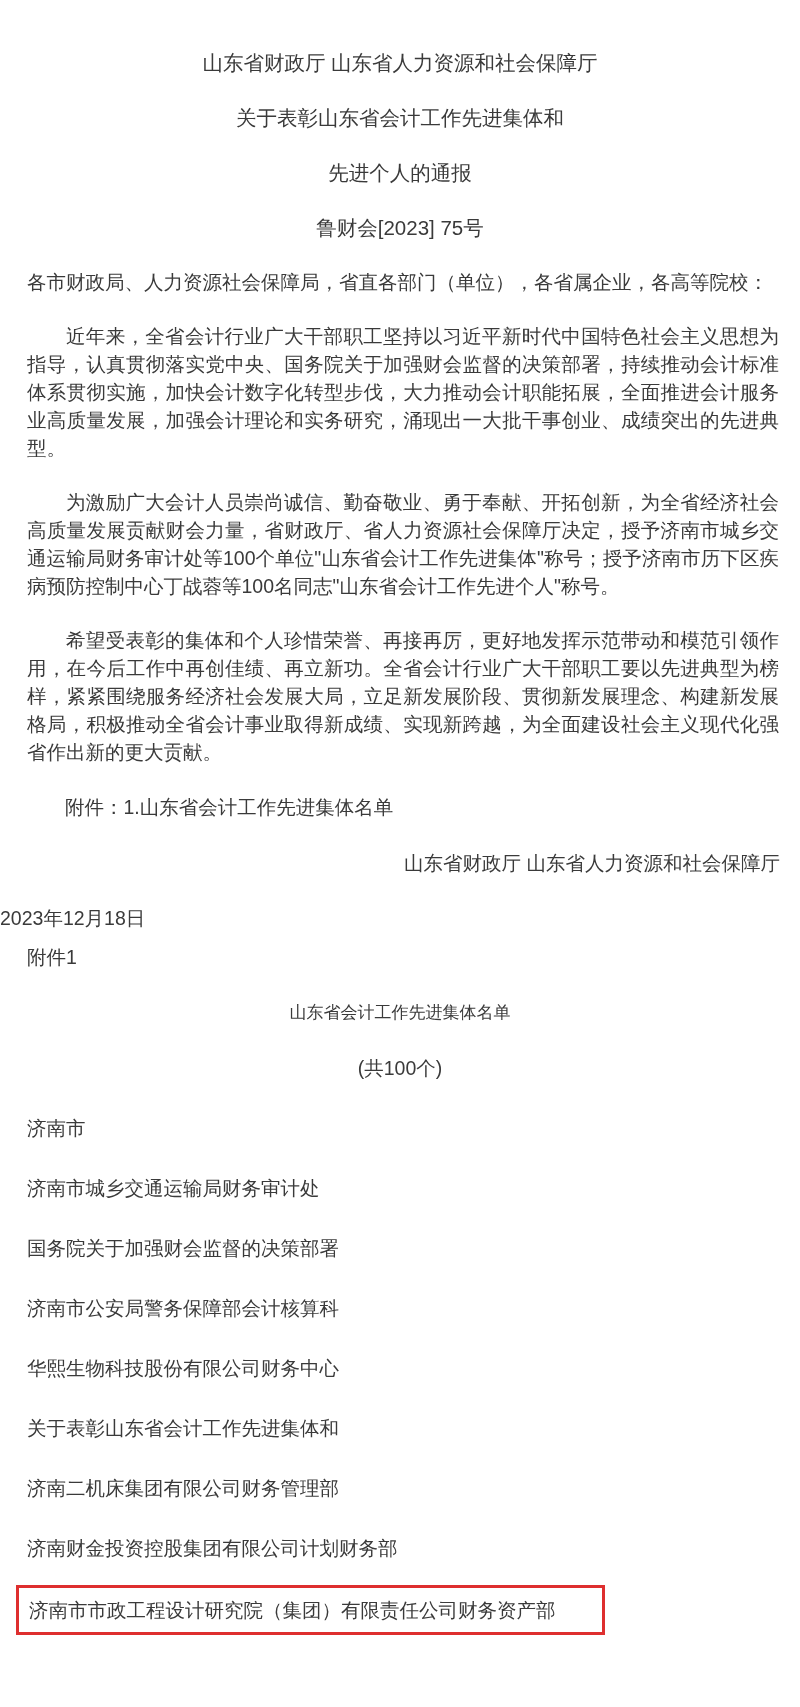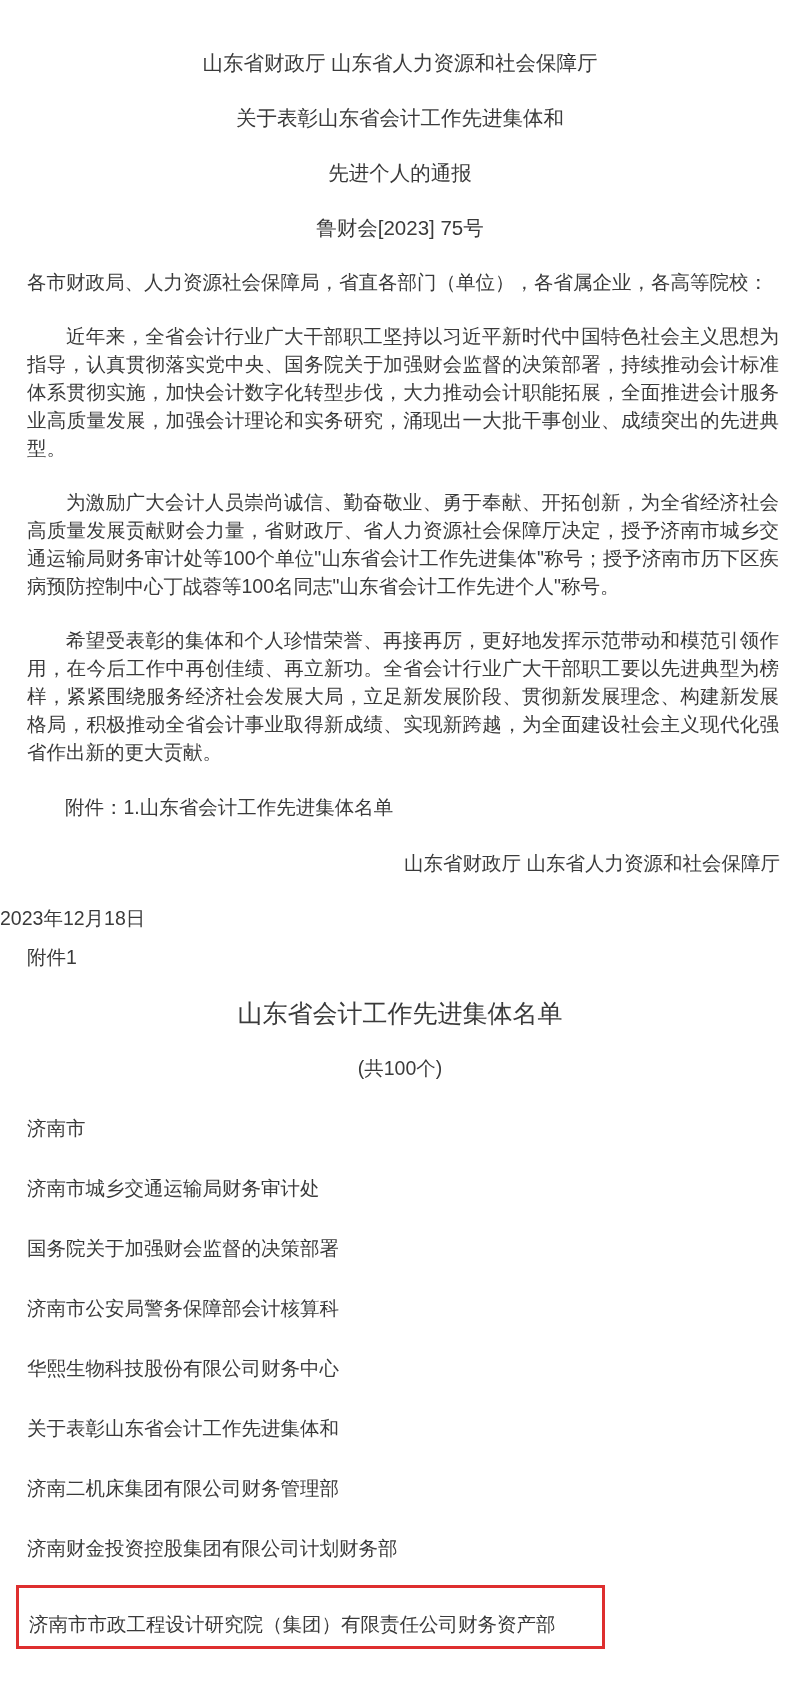--- a/index.html
+++ b/index.html
@@ -31,28 +31,28 @@
     line-height: 28px;
     text-align: justify;
     text-indent: 2em;
   }
   .para.first { margin-top: 12px; }
   .attach-line1 { margin: 27px 0 0 65px;  line-height: 28px; }
   .attach-line2 { margin: 27px 0 0 115px; line-height: 28px; }
   .sig  { margin: 28px 20px 0 0; text-align: right; line-height: 28px; }
   .date { margin: 27px 20px 0 0; text-align: left; line-height: 28px; }
   .appendix-label { margin: 11px 0 0 27px; line-height: 28px; }
-  .appendix-title { margin: 28px 4px 0; text-align: center; line-height: 28px; font-size: 25px; }
+  .appendix-title { margin: 28px 4px 0; text-align: center; line-height: 28px; font-size: 17px; }
   .appendix-sub   { margin: 27px 0 6px; text-align: center; line-height: 28px; }
   .region-line, .list-item { margin: 32px 0 0 27px; line-height: 28px; }
   .highlight-box {
     margin: 23px 0 0 16px;
     width: 589px;
     border: 3px solid #de2f2f;
-    padding: 22px 0 8px 10px;
+    padding: 8px 0 8px 10px;
     line-height: 28px;
     box-sizing: border-box;
   }
 </style>
 </head>
 <body>
 
 <div class="doc">
 
   <div class="head-line">山东省财政厅 山东省人力资源和社会保障厅</div>

